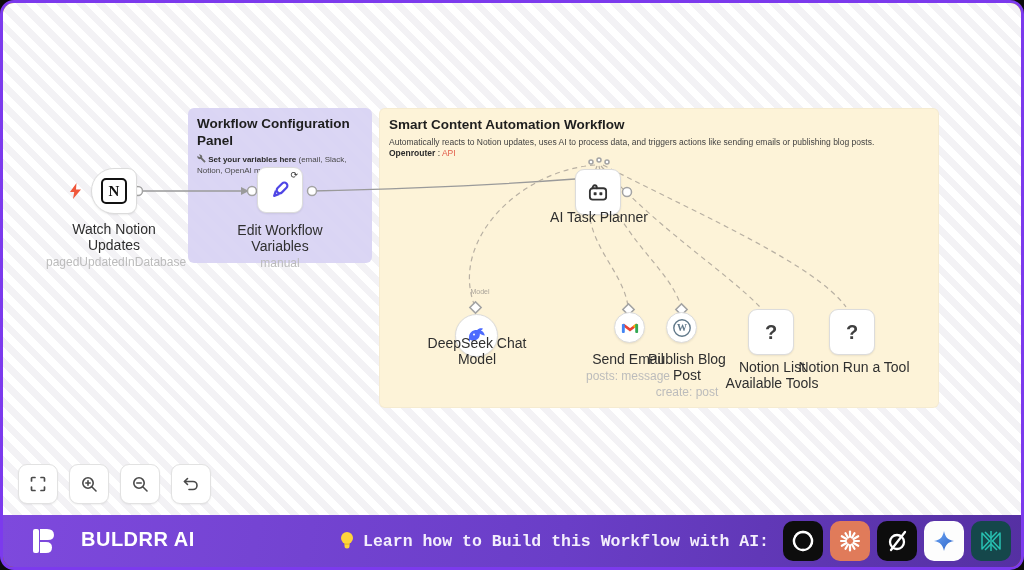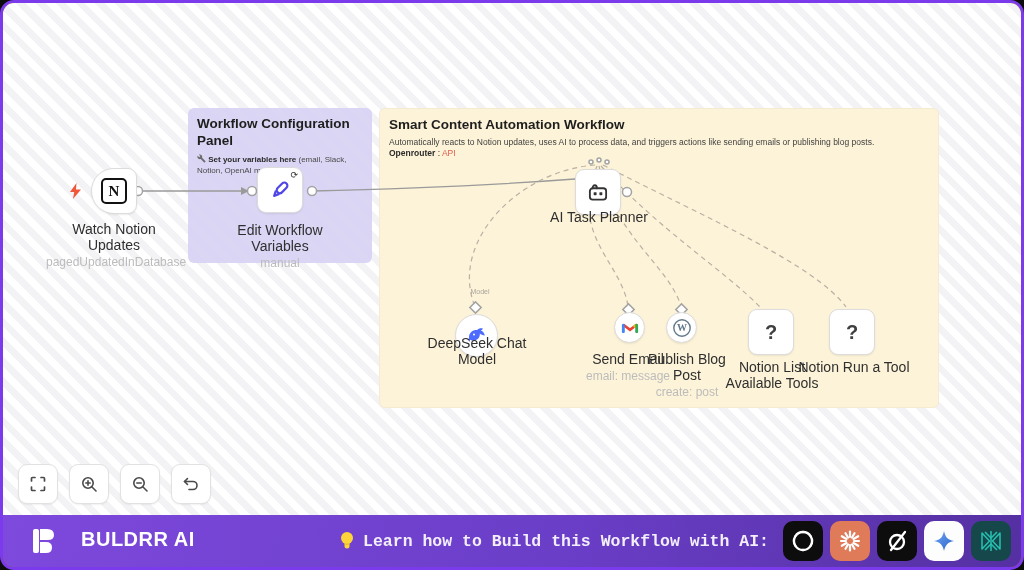--- a/index.html
+++ b/index.html
@@ -165,21 +165,21 @@
     <div class="node node-box circle" style="left:611px; top:309px; width:31px; height:31px">
       <svg width="18" height="14" viewBox="0 0 20 15">
         <path d="M2.2 3.6 L10 9.6 L17.8 3.6" stroke="#ea4335" stroke-width="3" fill="none"></path>
         <path d="M14.2 6.4 L17.8 3.6" stroke="#fbbc04" stroke-width="3" fill="none"></path>
         <rect x="1" y="3" width="3.2" height="10" rx="1" fill="#4285f4"></rect>
         <rect x="15.8" y="3" width="3.2" height="10" rx="1" fill="#34a853"></rect>
       </svg>
     </div>
     <div class="node-label-wrap" style="left:575px; top:348px; width:100px">
       <div class="node-label">Send Email</div>
-      <div class="node-sub">email: message</div>
+      <div class="node-sub">posts: message</div>
     </div>
 
     <div class="node node-box circle" style="left:663px; top:309px; width:31px; height:31px">
       <svg width="22" height="22" viewBox="0 0 22 22">
         <circle cx="11" cy="11" r="8.2" fill="none" stroke="#61798a" stroke-width="1.4"></circle>
         <text x="11" y="14.4" text-anchor="middle" class="wp-letter" font-family="Liberation Serif, serif" font-size="10" font-weight="bold" fill="#61798a">W</text>
       </svg>
     </div>
     <div class="node-label-wrap" style="left:634px; top:348px; width:100px">
       <div class="node-label">Publish Blog Post</div>

